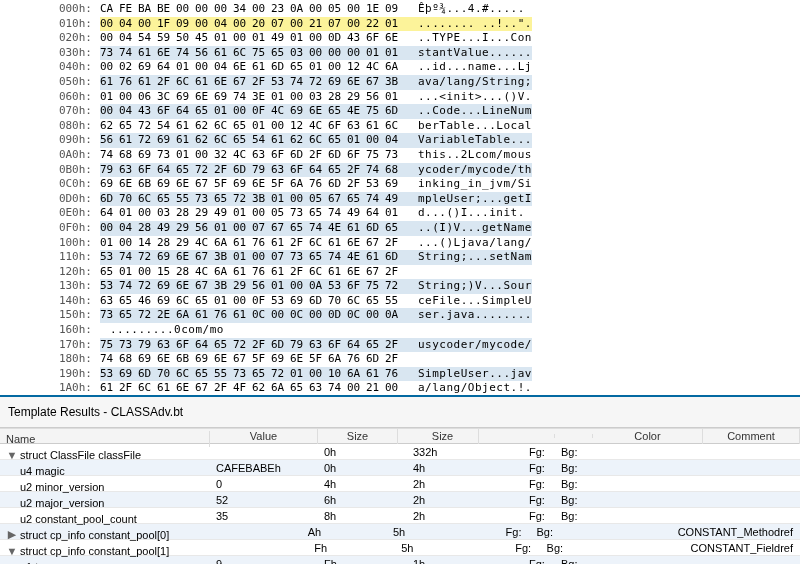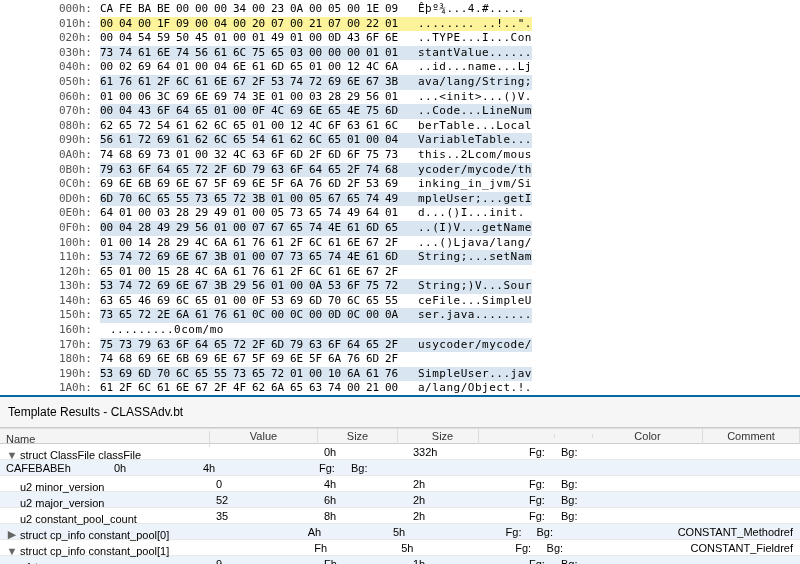--- a/index.html
+++ b/index.html
@@ -88,20 +88,24 @@
           <span>struct ClassFile classFile</span>
         </div>
         <div class="c-value"></div>
         <div class="c-start">0h</div>
         <div class="c-size">332h</div>
         <div class="c-fg">Fg:</div>
         <div class="c-bg">Bg:</div>
         <div class="c-color"></div>
       </div>
       <div class="tpl-row alt">
+        <div class="c-name indent1">
+          <span class="disclose"></span>
+          <span>u4 magic</span>
+        </div>
         <div class="c-value">CAFEBABEh</div>
         <div class="c-start">0h</div>
         <div class="c-size">4h</div>
         <div class="c-fg">Fg:</div>
         <div class="c-bg">Bg:</div>
         <div class="c-color"></div>
         <div class="c-comment"></div>
       </div>
       <div class="tpl-row">
         <div class="c-name indent1">

